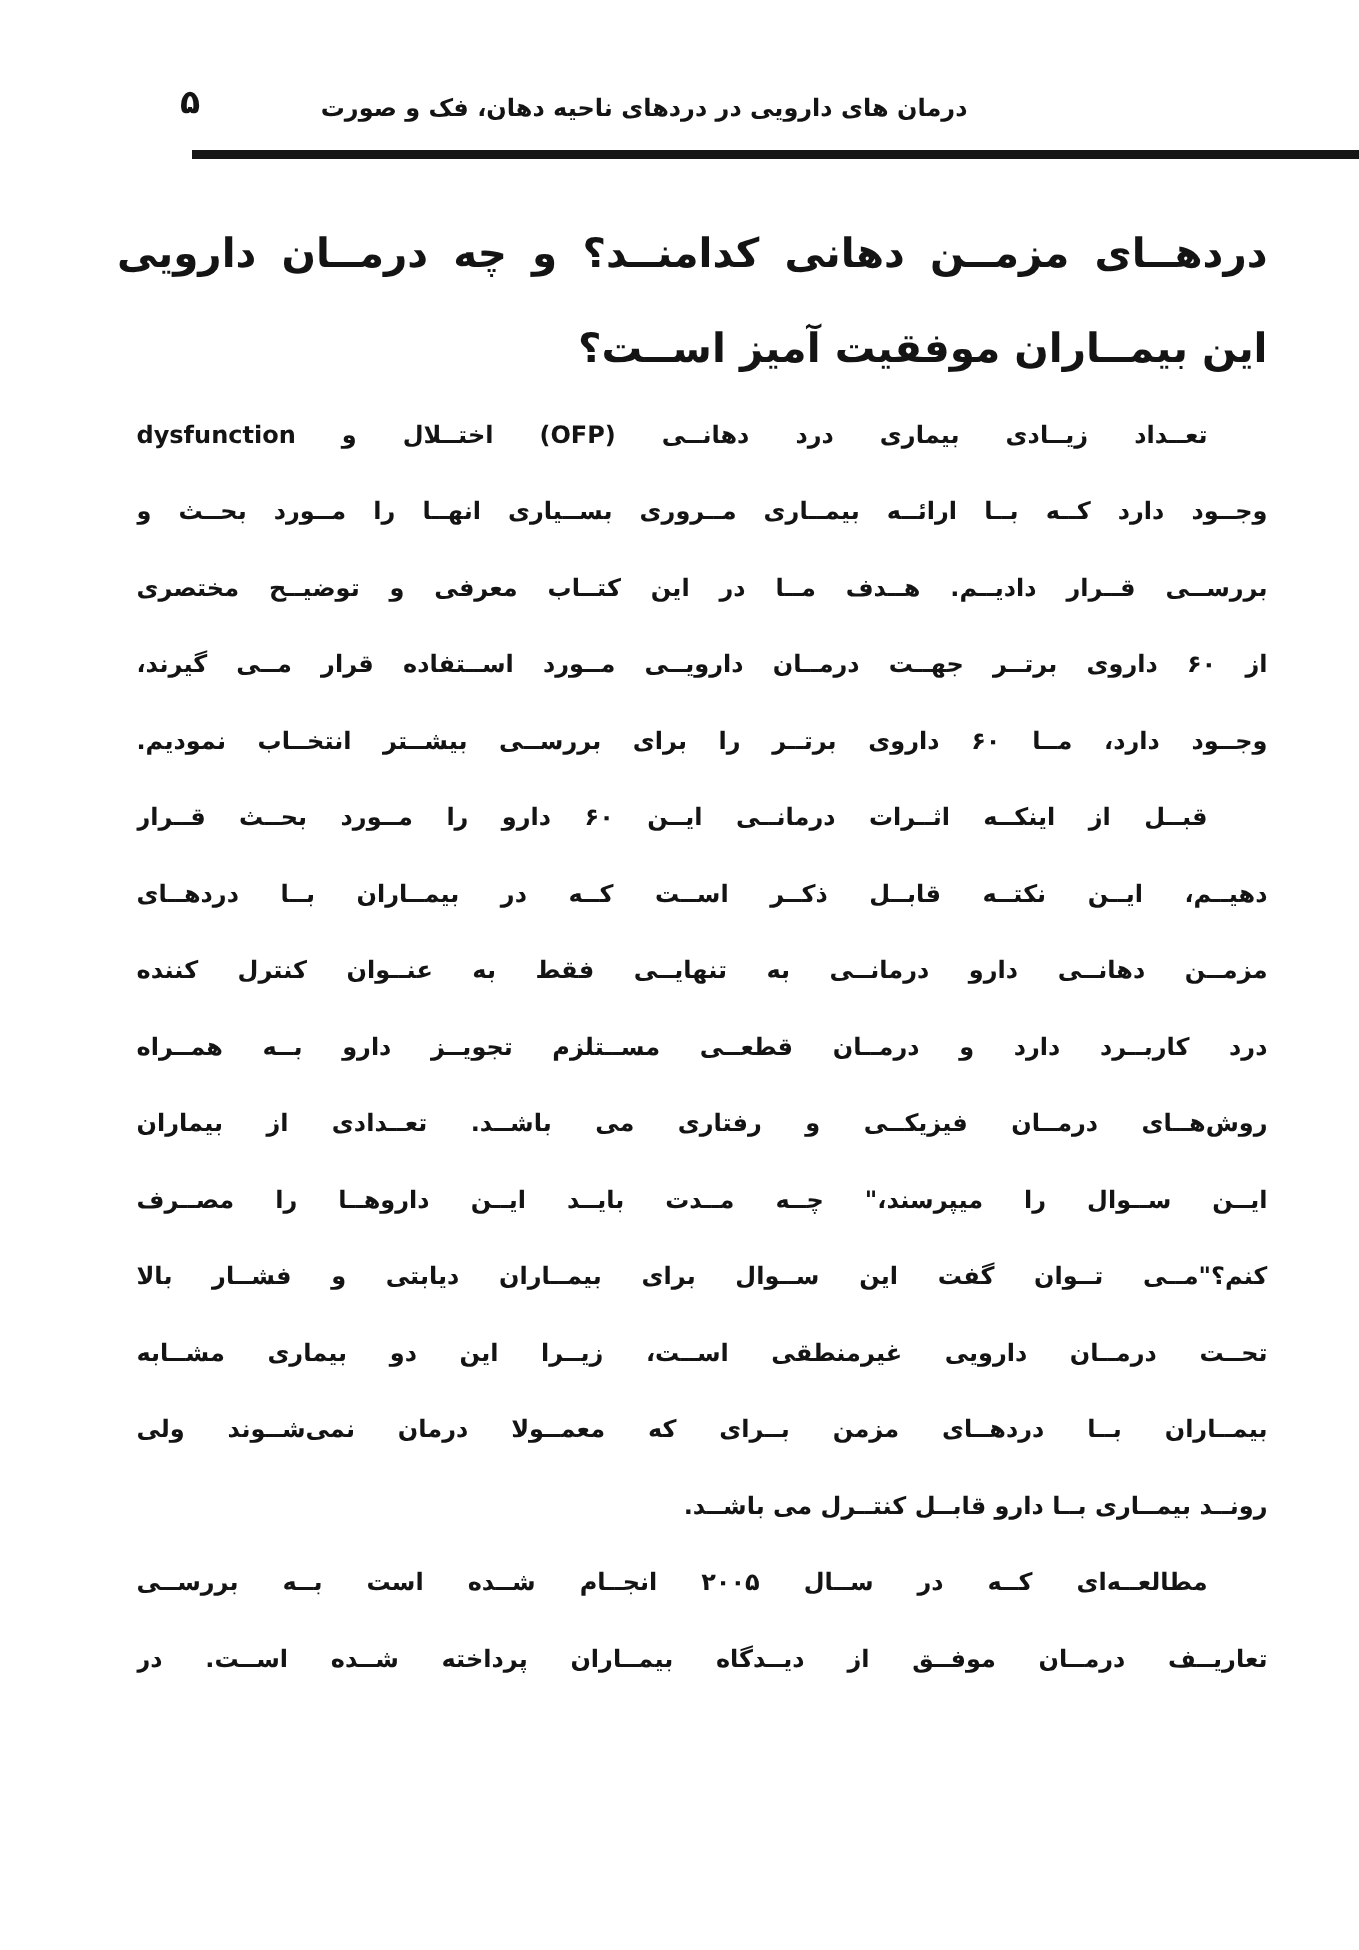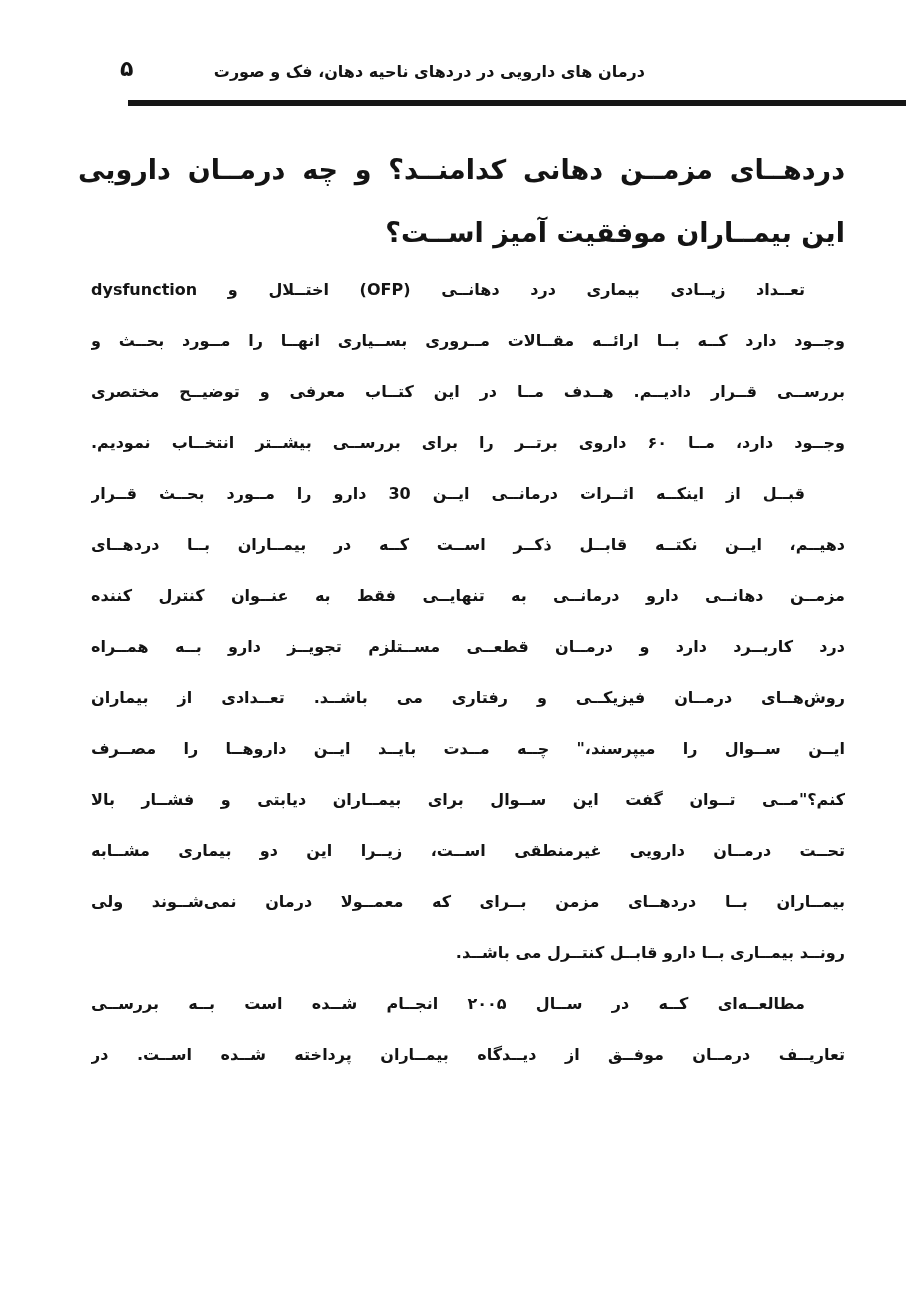--- a/index.html
+++ b/index.html
@@ -108,24 +108,25 @@
 
   <div class="header-rule"></div>
 
   <h1 class="chapter-title">
     <div class="title-line j">دردهــای مزمــن دهانی کدامنــد؟ و چه درمــان دارویی برای</div>
     <div class="title-line start">این بیمــاران موفقیت آمیز اســت؟</div>
   </h1>
 
   <div class="body-text">
     <div class="bline j ind">تعــداد زیــادی بیماری درد دهانــی (OFP) اختــلال و dysfunction</div>
-    <div class="bline j">وجــود دارد کــه بــا ارائــه مقــالات مــروری بســیاری انهــا را مــورد بحــث و</div>
+    <div class="bline j">وجــود دارد کــه بــا ارائــه بیمــاری مــروری بســیاری انهــا را مــورد بحــث و</div>
     <div class="bline j">بررســی قــرار دادیــم. هــدف مــا در این کتــاب معرفی و توضیــح مختصری</div>
+    <div class="bline j">از ۶۰ داروی برتــر جهــت درمــان دارویــی مــورد اســتفاده قرار مــی گیرند،</div>
     <div class="bline j">وجــود دارد، مــا ۶۰ داروی برتــر را برای بررســی بیشــتر انتخــاب نمودیم.</div>
-    <div class="bline j ind">قبــل از اینکــه اثــرات درمانــی ایــن 30 دارو را مــورد بحــث قــرار</div>
+    <div class="bline j ind">قبــل از اینکــه اثــرات درمانــی ایــن ۶۰ دارو را مــورد بحــث قــرار</div>
     <div class="bline j">دهیــم، ایــن نکتــه قابــل ذکــر اســت کــه در بیمــاران بــا دردهــای</div>
     <div class="bline j">مزمــن دهانــی دارو درمانــی به تنهایــی فقط به عنــوان کنترل کننده</div>
     <div class="bline j">درد کاربــرد دارد و درمــان قطعــی مســتلزم تجویــز دارو بــه همــراه</div>
     <div class="bline j">روش‌هــای درمــان فیزیکــی و رفتاری می باشــد. تعــدادی از بیماران</div>
     <div class="bline j">ایــن ســوال را میپرسند،" چــه مــدت بایــد ایــن داروهــا را مصــرف</div>
     <div class="bline j">کنم؟"مــی تــوان گفت این ســوال برای بیمــاران دیابتی و فشــار بالا</div>
     <div class="bline j">تحــت درمــان دارویی غیرمنطقی اســت، زیــرا این دو بیماری مشــابه</div>
     <div class="bline j">بیمــاران بــا دردهــای مزمن بــرای که معمــولا درمان نمی‌شــوند ولی</div>
     <div class="bline start">رونــد بیمــاری بــا دارو قابــل کنتــرل می باشــد.</div>
     <div class="bline j ind">مطالعــه‌ای کــه در ســال ۲۰۰۵ انجــام شــده است بــه بررســی</div>

